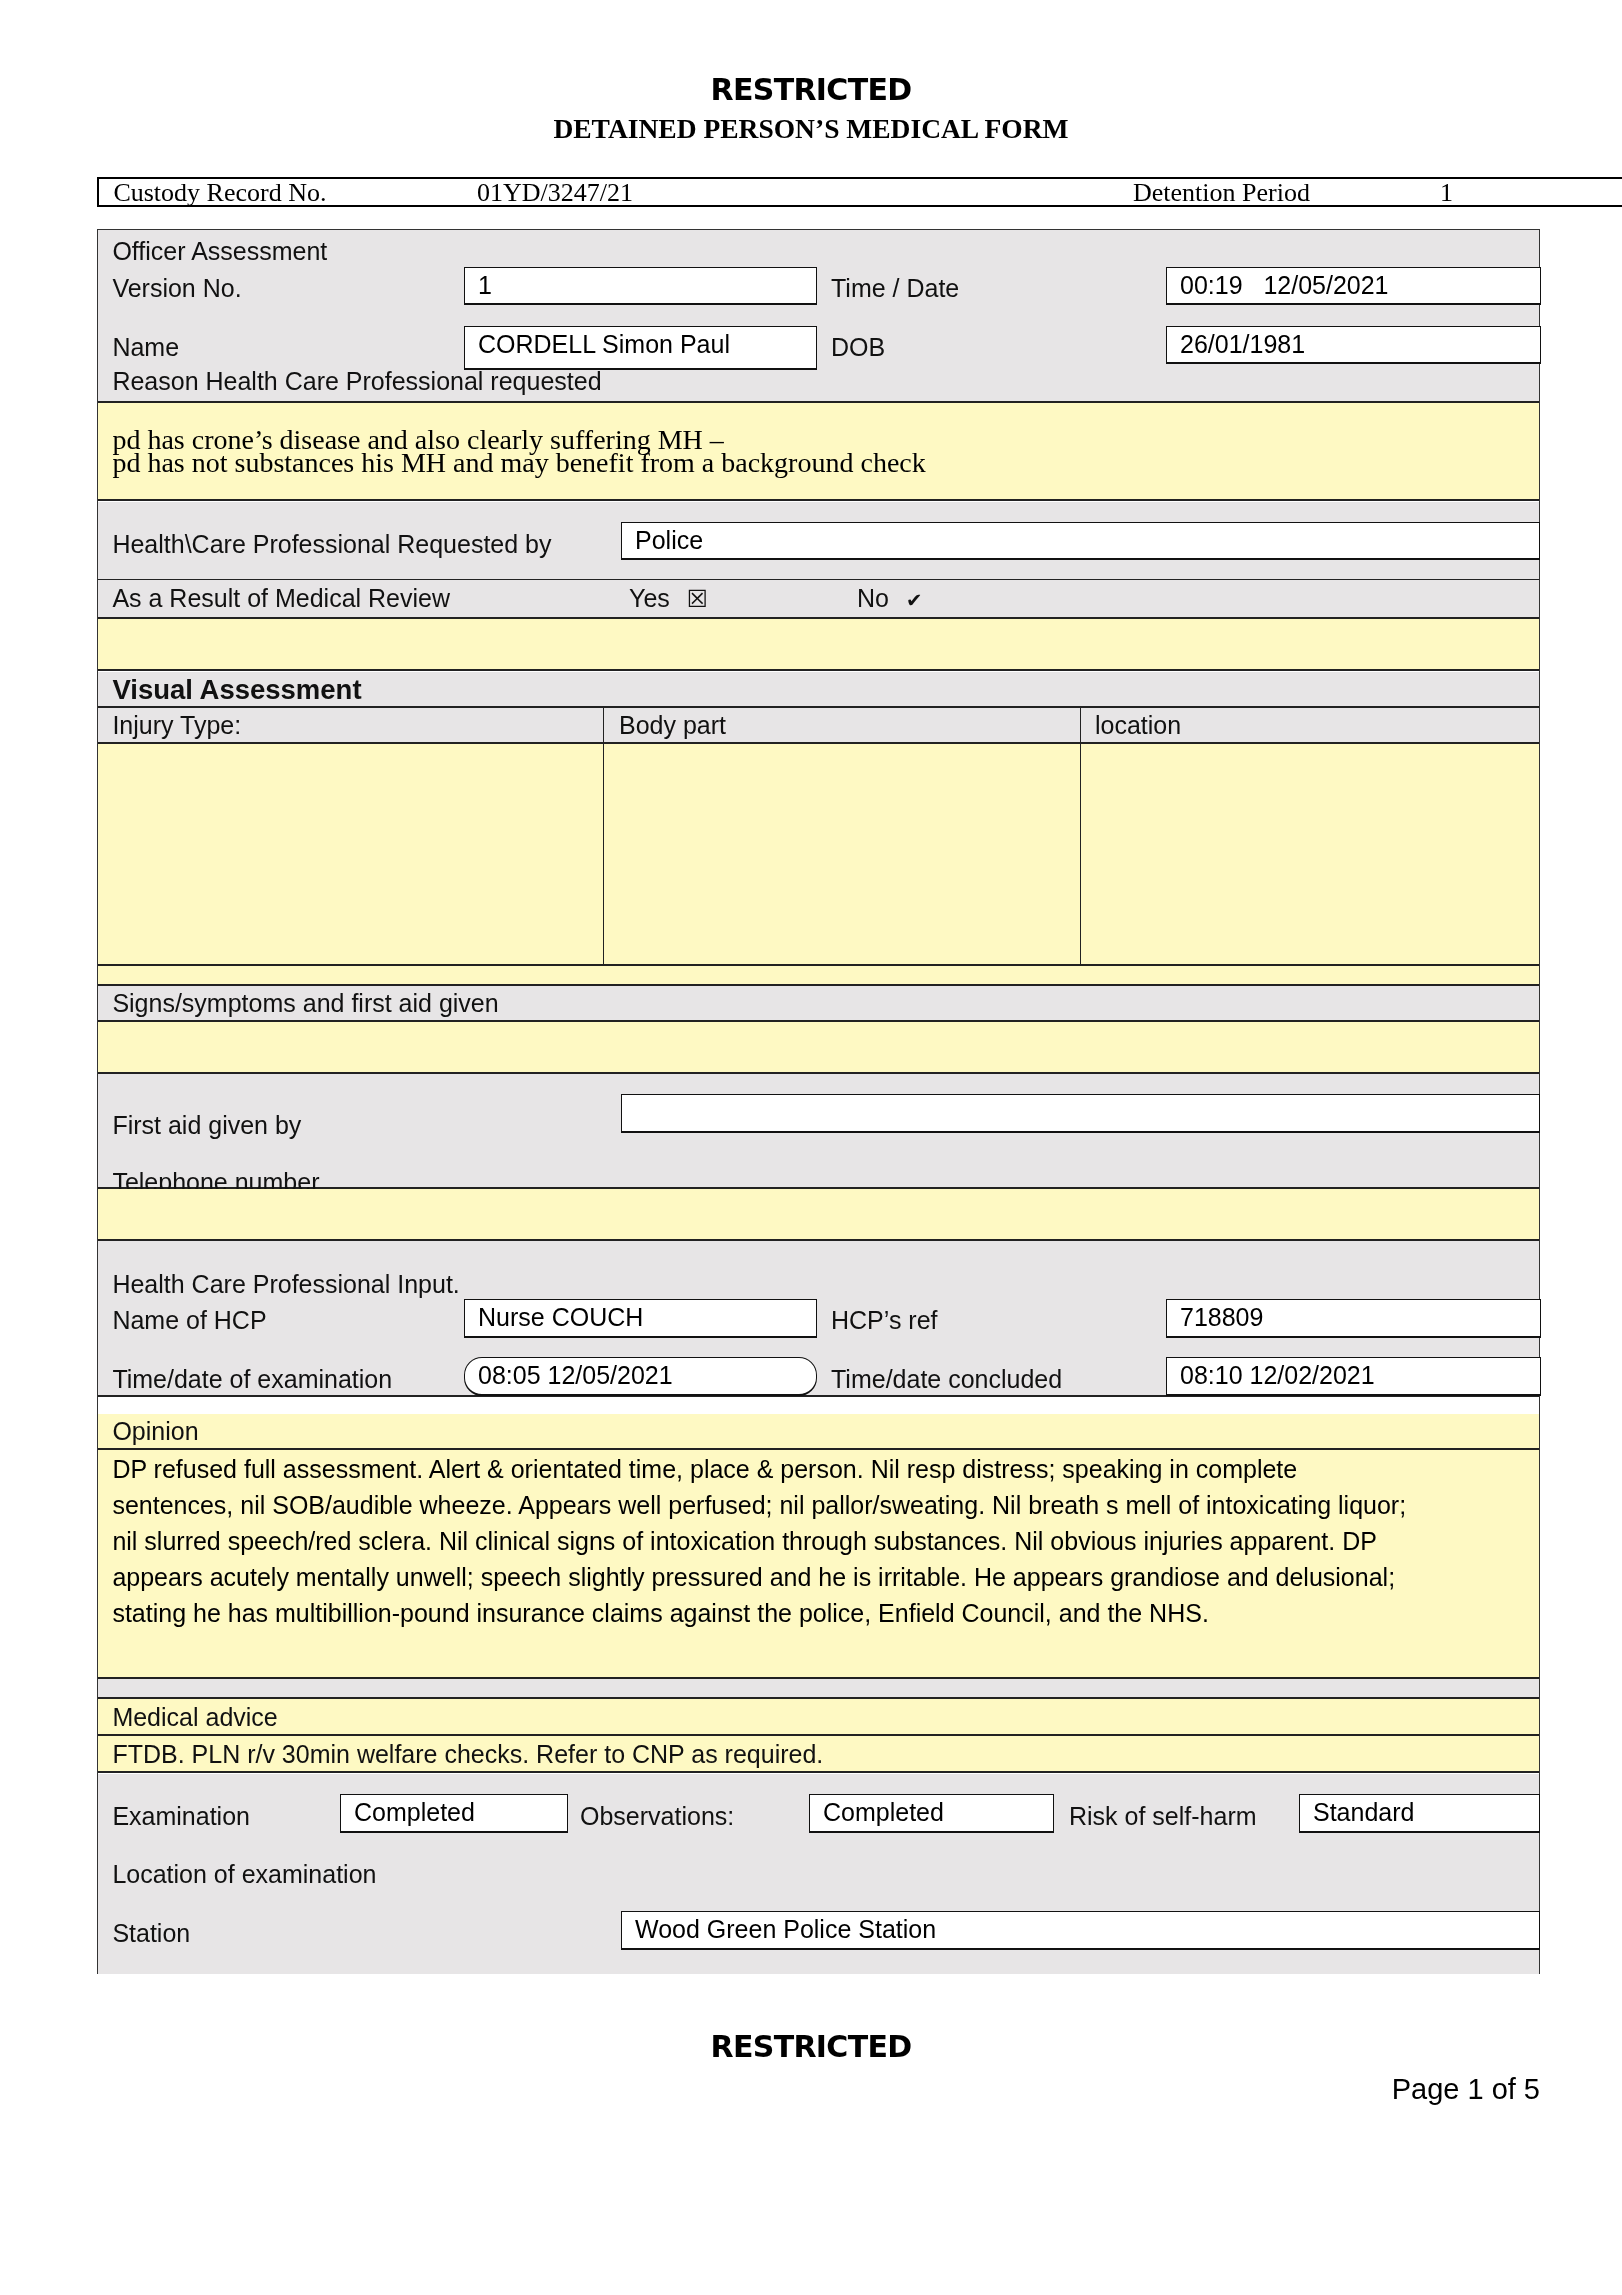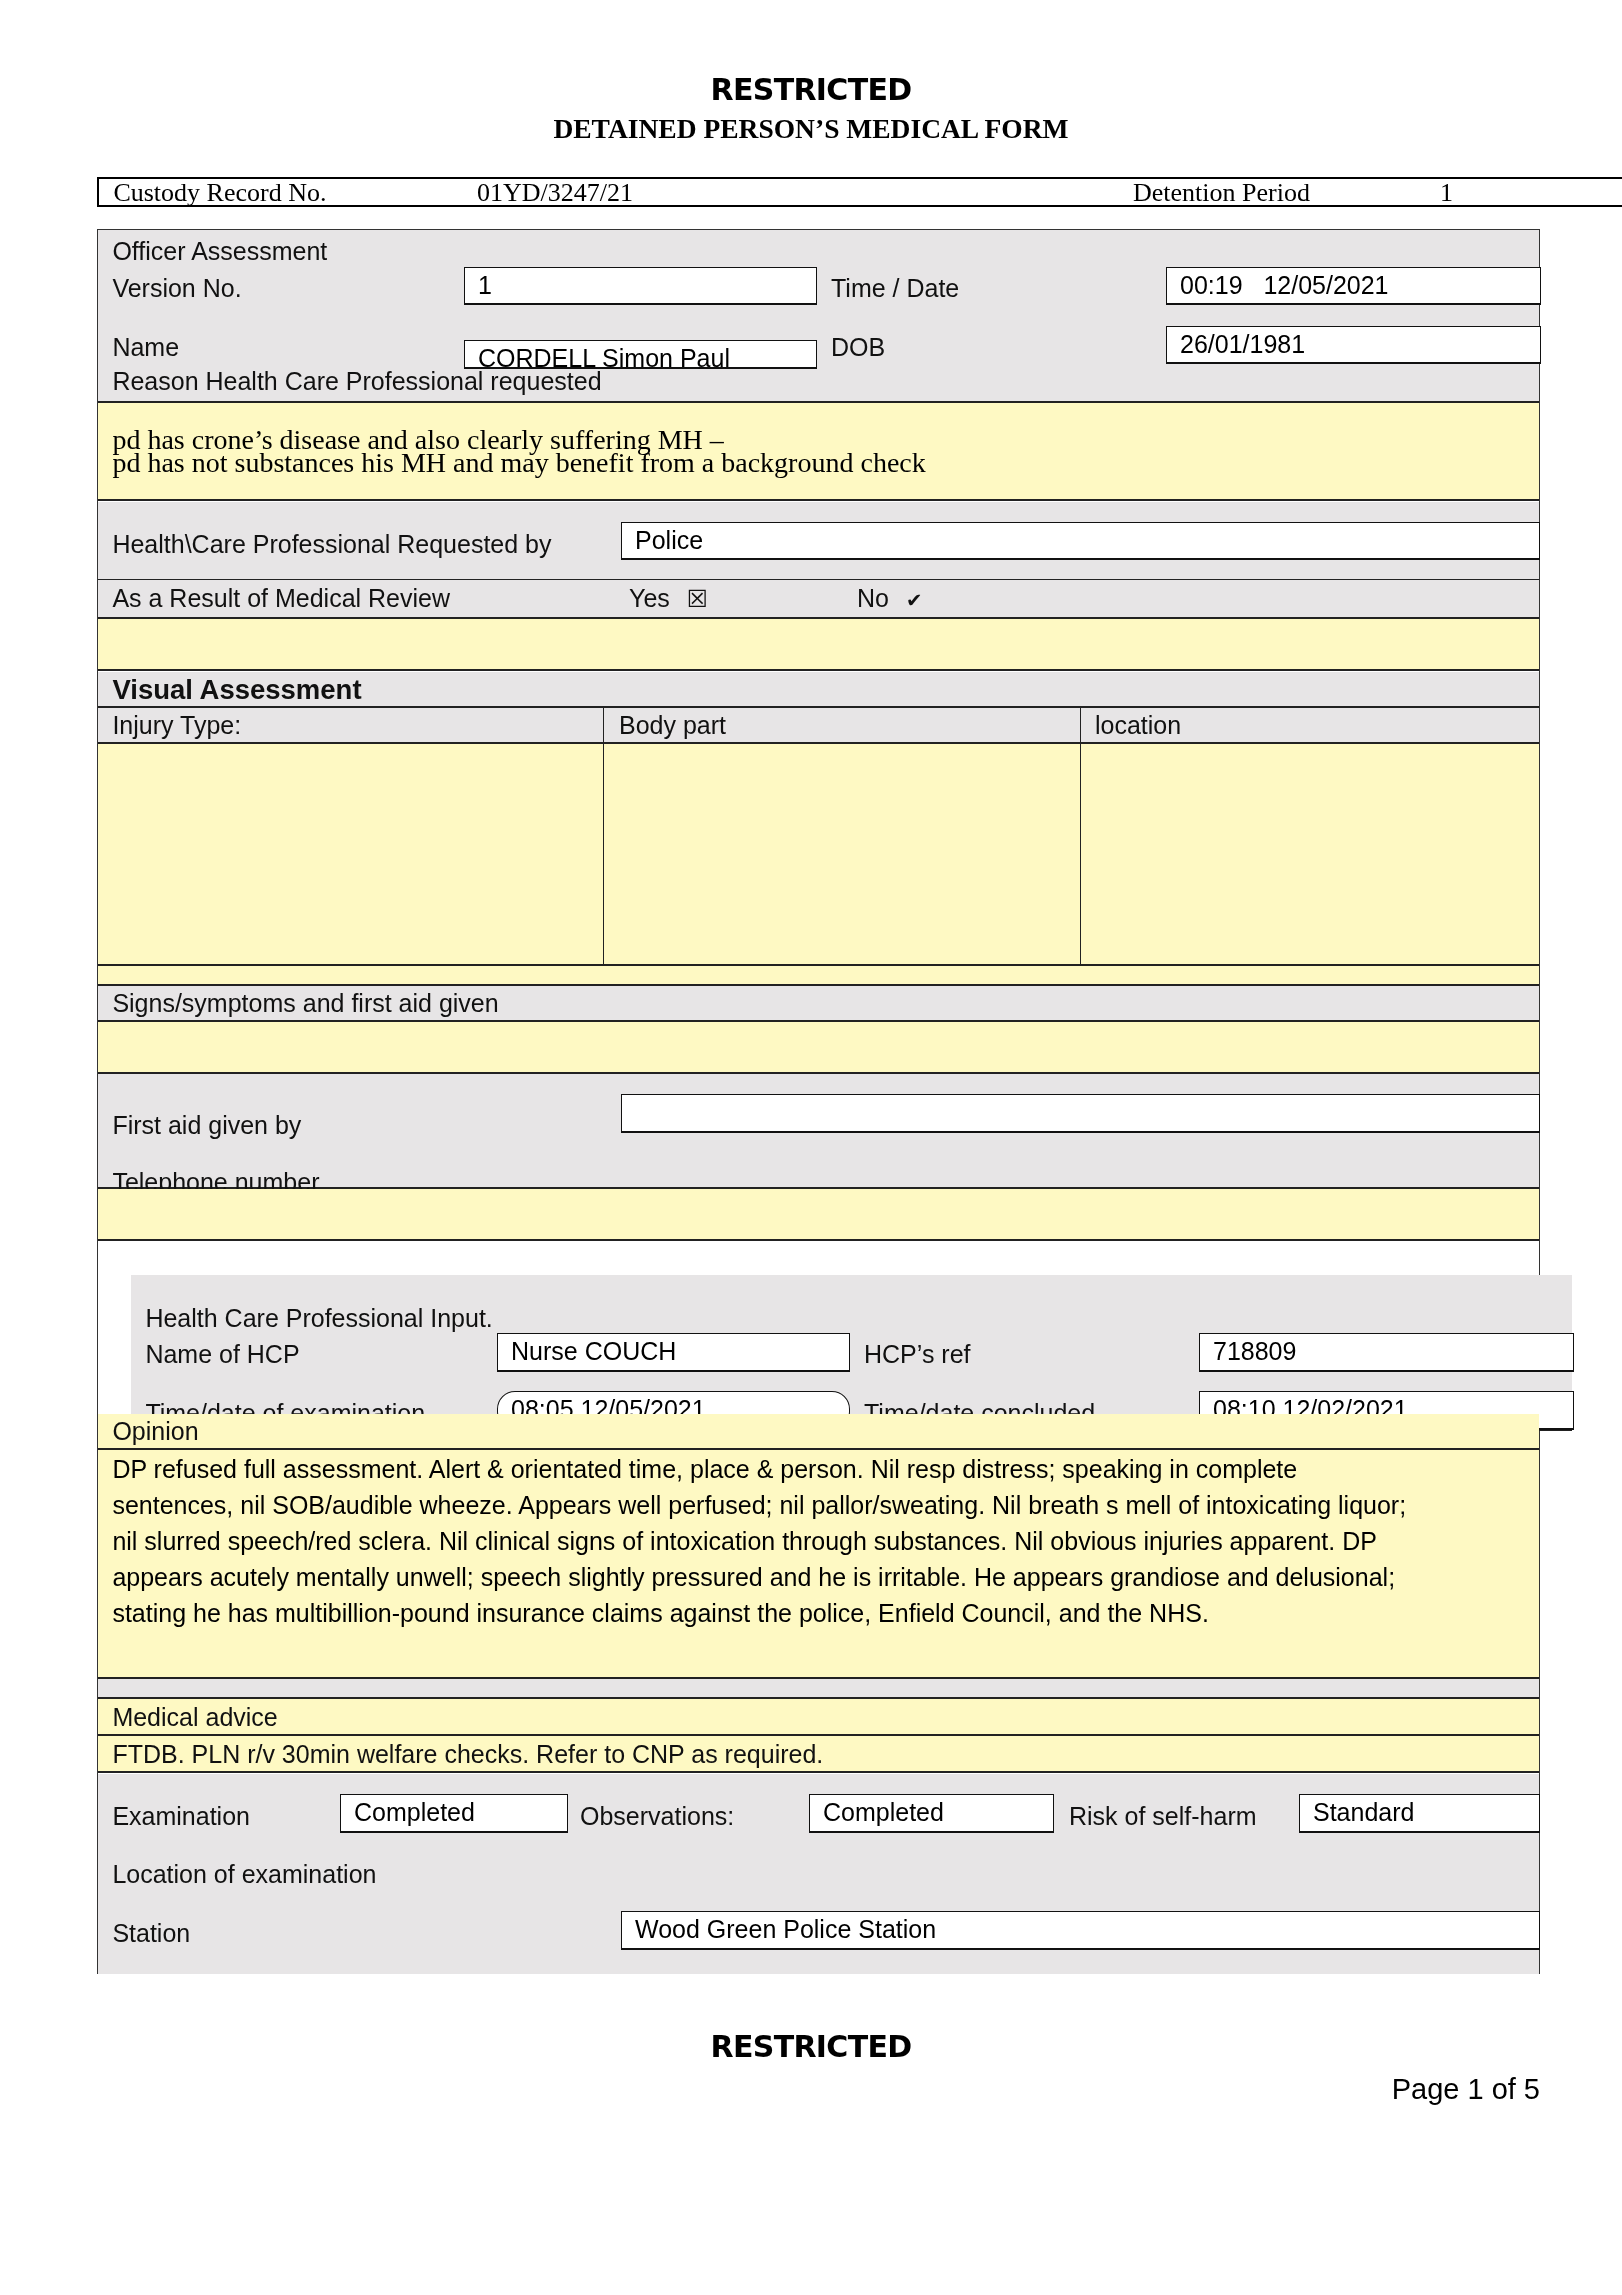--- a/index.html
+++ b/index.html
@@ -46,21 +46,21 @@
 
   <div class="band grey" style="top:0; height:171px;">
     <div class="lbl" style="left:14.4px; top:6.5px;">Officer Assessment</div>
 
     <div class="lbl" style="left:14.4px; top:44px;">Version No.</div>
     <div class="field" style="left:366px; top:37px; width:353px; height:38px;">1</div>
     <div class="lbl" style="left:733px; top:44px;">Time / Date</div>
     <div class="field" style="left:1068px; top:37px; width:375px; height:38px; white-space:pre;">00:19   12/05/2021</div>
 
     <div class="lbl" style="left:14.4px; top:103px;">Name</div>
-    <div class="field" style="left:366px; top:96px; width:353px; height:29px;margin-top:14px;">CORDELL Simon Paul</div>
+    <div class="field" style="left:366px; top:96px; width:353px; height:44px;">CORDELL Simon Paul</div>
     <div class="lbl" style="left:733px; top:103px;">DOB</div>
     <div class="field" style="left:1068px; top:96px; width:375px; height:38px;">26/01/1981</div>
 
     <div class="lbl" style="left:14.4px; top:137px;">Reason Health Care Professional requested</div>
   </div>
 
   <div class="band white bt bb" style="top:171px; height:100px;">
     <div class="reason-text" style="left:14.4px; top:25px;">pd has crone’s disease and also clearly suffering MH –</div>
     <div class="reason-text" style="left:14.4px; top:48px;">pd has not substances his MH and may benefit from a background check</div>
   </div>
@@ -107,21 +107,21 @@
   </div>
   <div class="band white bb" style="top:792px; height:52px;"></div>
 
   <div class="band grey bb" style="top:844px; height:115px;">
     <div class="lbl" style="left:14.4px; top:37px;">First aid given by</div>
     <div class="field" style="left:523px; top:19.6px; width:919px; height:39px;"></div>
     <div class="lbl" style="left:14.4px; top:94px;">Telephone number</div>
   </div>
   <div class="band white bb" style="top:959px; height:52px;"></div>
 
-  <div class="band grey bb" style="top:1045px; height:156px;margin-left:33px;">
+  <div class="band grey bb" style="top:1011px; height:156px;">
     <div class="lbl" style="left:14.4px; top:29px;">Health Care Professional Input.</div>
     <div class="lbl" style="left:14.4px; top:65px;">Name of HCP</div>
     <div class="field" style="left:366px; top:58px; width:353px; height:39px;">Nurse COUCH</div>
     <div class="lbl" style="left:733px; top:65px;">HCP’s ref</div>
     <div class="field" style="left:1068px; top:58px; width:375px; height:39px;">718809</div>
 
     <div class="lbl" style="left:14.4px; top:124px;">Time/date of examination</div>
     <div class="field" style="left:366px; top:116px; width:353px; height:39px;border-radius:18px;">08:05 12/05/2021</div>
     <div class="lbl" style="left:733px; top:124px;">Time/date concluded</div>
     <div class="field" style="left:1068px; top:116px; width:375px; height:39px;">08:10 12/02/2021</div>

